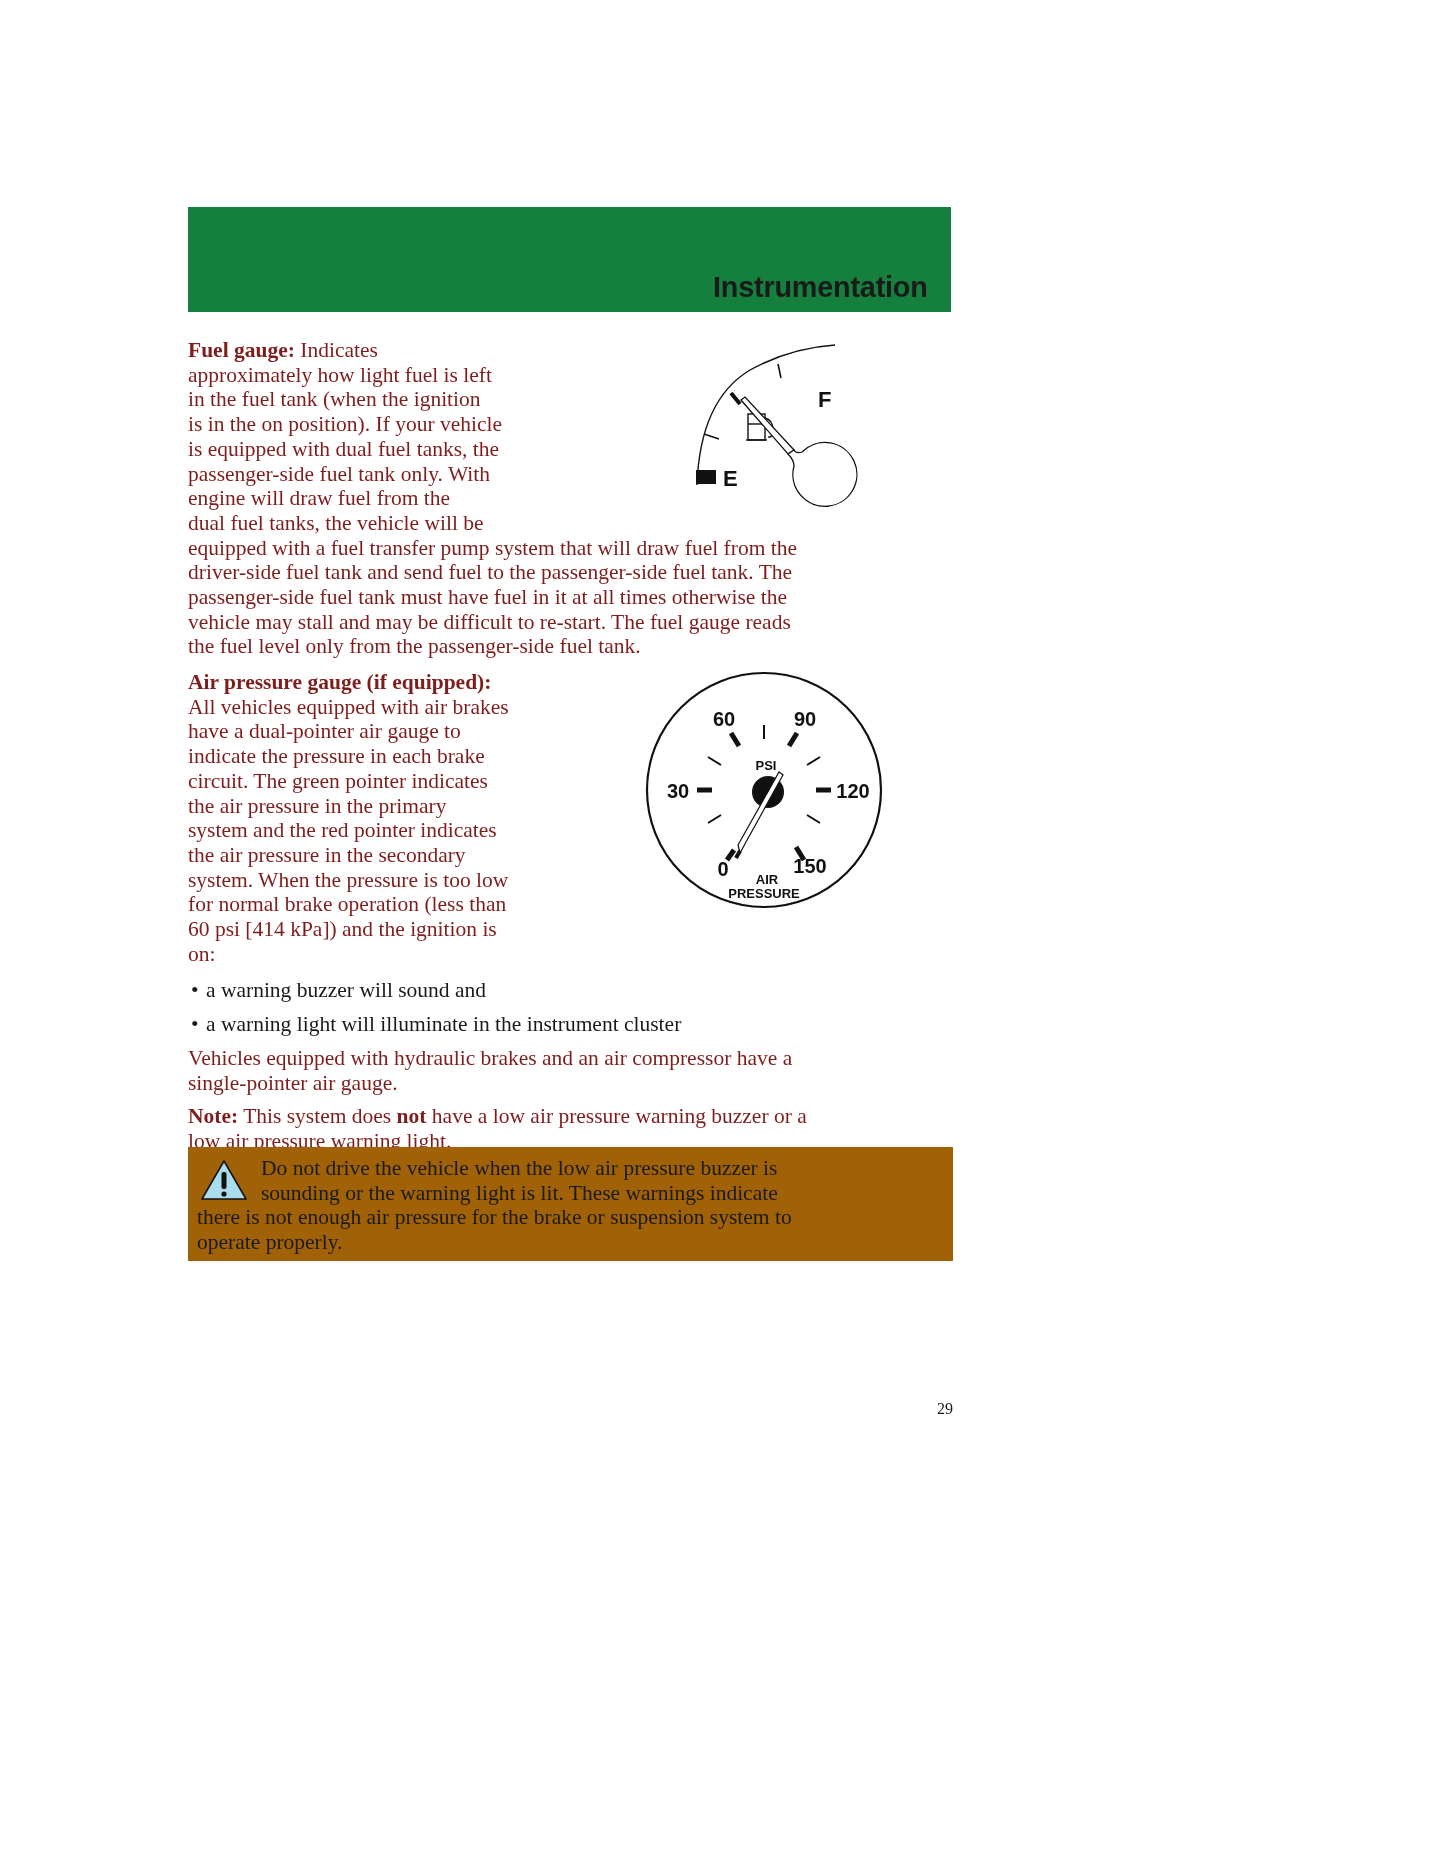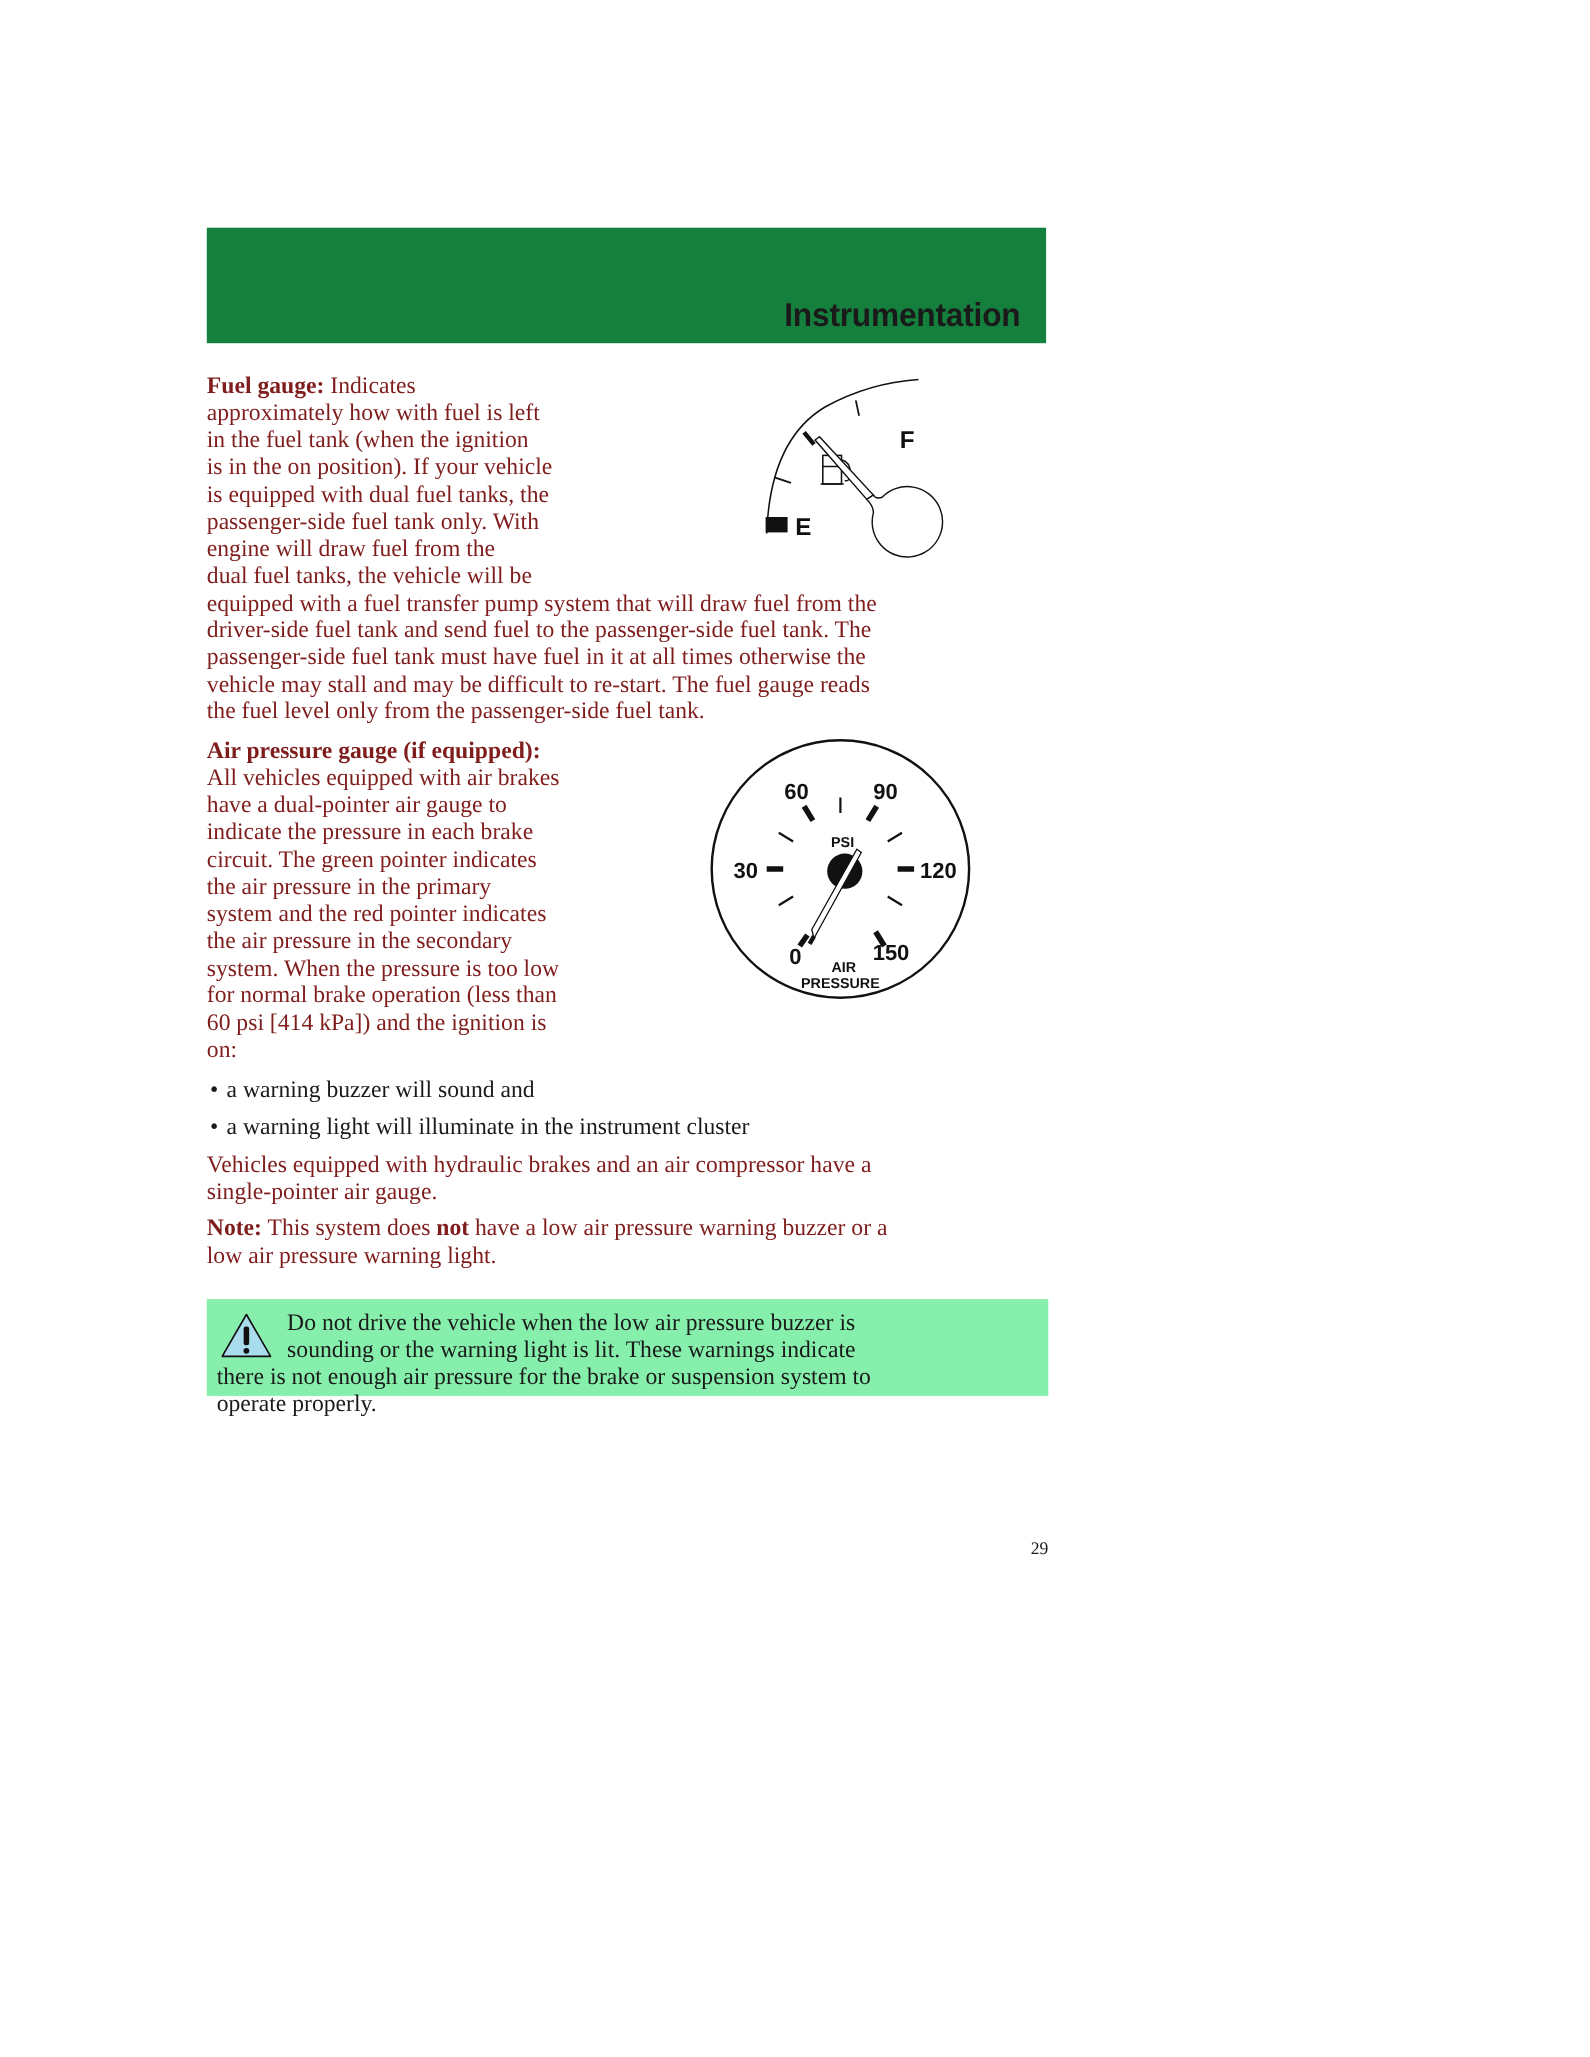--- a/index.html
+++ b/index.html
@@ -28,22 +28,22 @@
   .fuel-gauge { position: absolute; left: 690px; top: 340px; width: 170px; height: 172px; }
   .air-gauge { position: absolute; left: 644px; top: 670px; width: 240px; height: 240px; }
 
   .bullets { position: absolute; left: 188px; top: 978px;
     font-family: "Liberation Serif", "DejaVu Serif", serif; font-size: 21.5px; color:#1a1a1a; }
   .bullet-item { position: relative; height: 34px; line-height: 24px; white-space: nowrap; }
   .bullet-dot { position: absolute; left: 3px; top: 0; }
   .bullet-text { position: absolute; left: 18px; top: 0; }
 
   .warning-box {
-    position: absolute; left: 188px; top: 1181px; width: 765px; height: 88px;
-    background: #86efac;
+    position: absolute; left: 188px; top: 1147px; width: 765px; height: 114px;
+    background: #a16207;
   }
   .warning-icon { position: absolute; left: 12px; top: 12px; width: 48px; height: 42px; }
   .warning-text {
     position: absolute; left: 9px; top: 9px; width: 750px;
     font-family: "Liberation Serif", "DejaVu Serif", serif; font-size: 21.5px; line-height: 24.7px; color:#1a1a1a;
   }
   .warning-text .indent { padding-left: 64px; }
 
   .page-number {
     position: absolute; right: 492px; top: 1400px;
@@ -55,21 +55,21 @@
 <body>
 
 <div class="page">
 
   <div class="header-band">
     <div class="header-title">Instrumentation</div>
   </div>
 
   <div class="text-block" style="top:338px;">
     <span class="line"><b>Fuel gauge:</b><span> Indicates</span></span>
-    <span class="line">approximately how with fuel is left</span>
+    <span class="line">approximately how light fuel is left</span>
     <span class="line">in the fuel tank (when the ignition</span>
     <span class="line">is in the on position). If your vehicle</span>
     <span class="line">is equipped with dual fuel tanks, the</span>
     <span class="line">passenger-side fuel tank only. With</span>
     <span class="line">engine will draw fuel from the</span>
     <span class="line">dual fuel tanks, the vehicle will be</span>
     <span class="line">equipped with a fuel transfer pump system that will draw fuel from the</span>
     <span class="line">driver-side fuel tank and send fuel to the passenger-side fuel tank. The</span>
     <span class="line">passenger-side fuel tank must have fuel in it at all times otherwise the</span>
     <span class="line">vehicle may stall and may be difficult to re-start. The fuel gauge reads</span>

